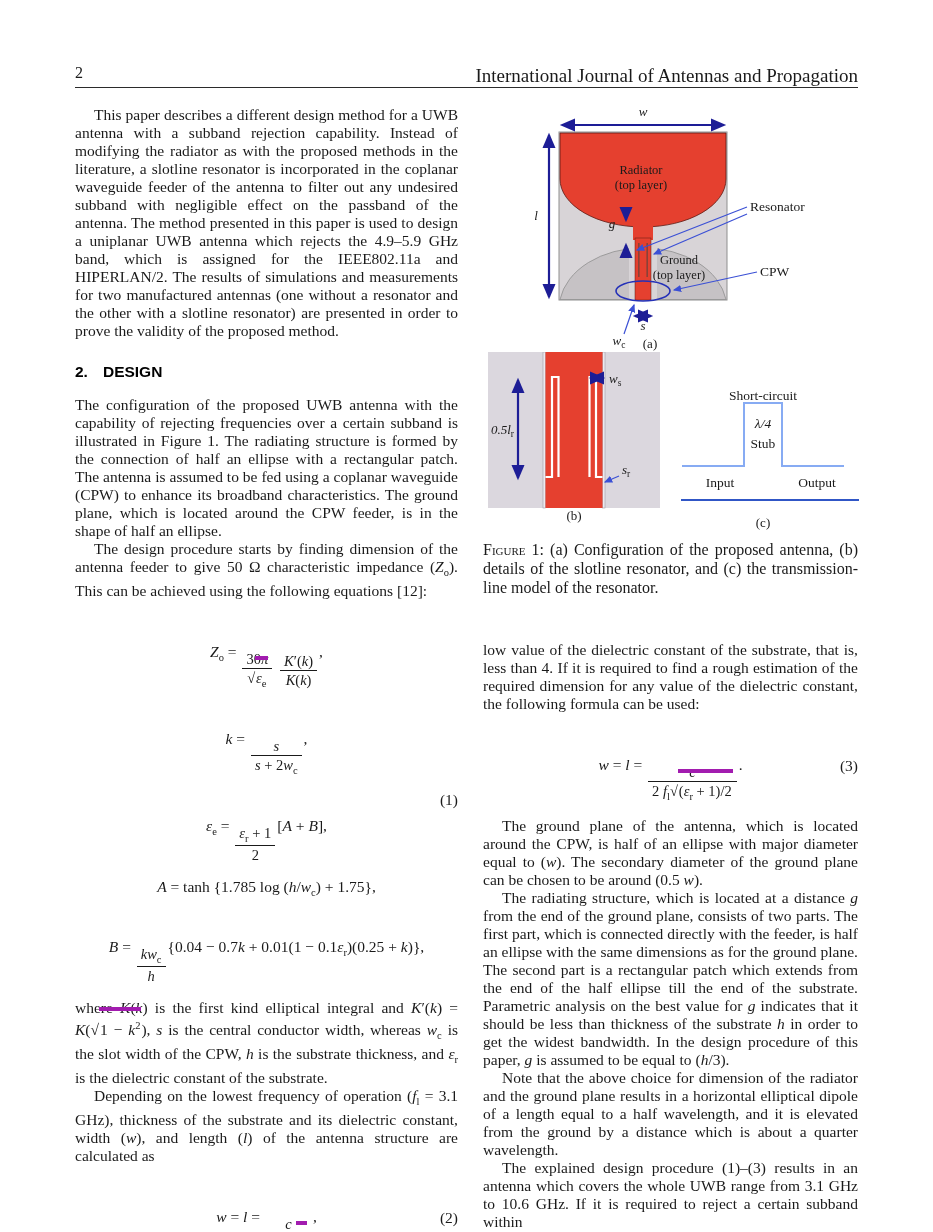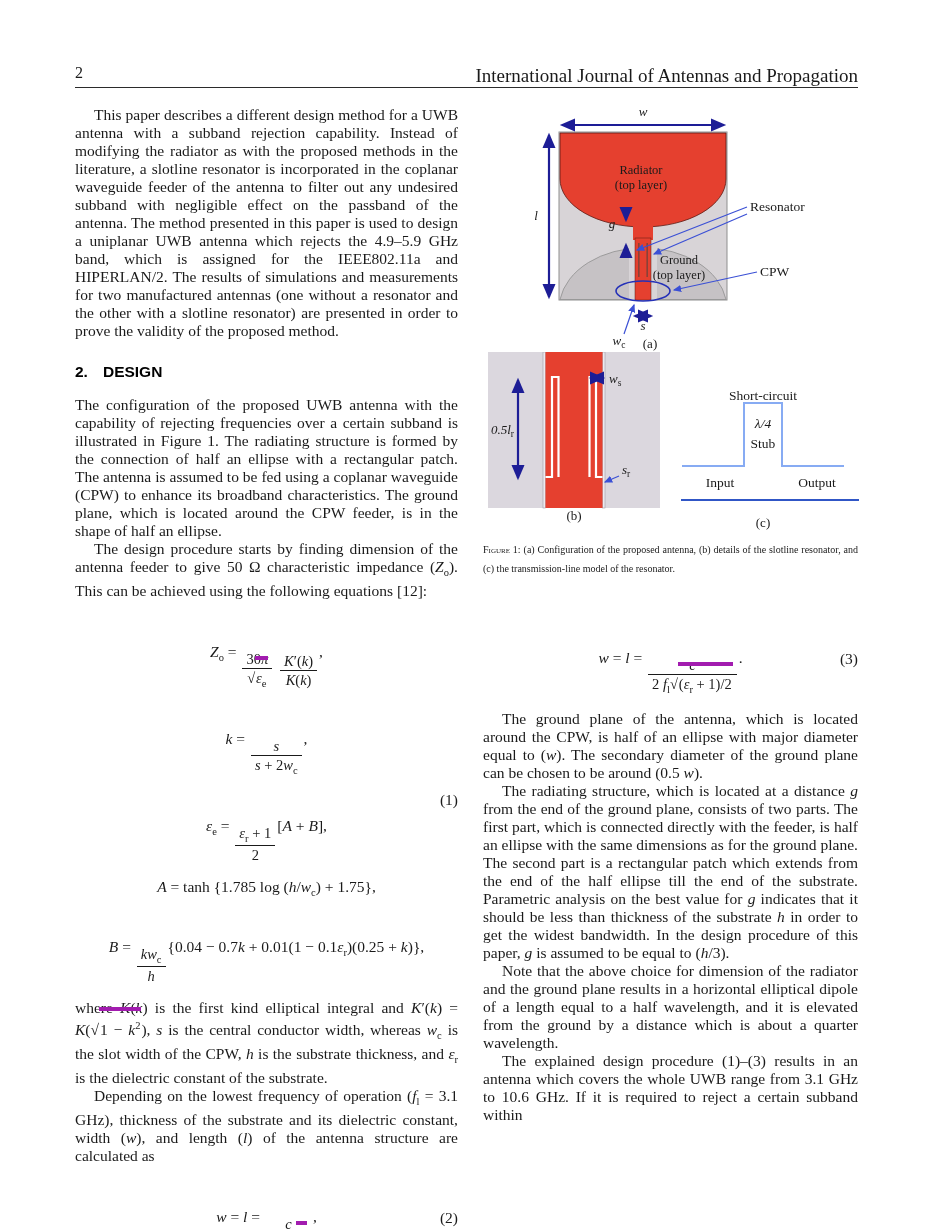--- a/index.html
+++ b/index.html
@@ -23,21 +23,21 @@
   .frac .den{border-top:1px solid #1a1a1a;}
   .sqrt{white-space:nowrap;}
   .sqrt .radbar{border-top:4px solid #a21caf;padding:10px 1px;}
   sub,sup{font-size:10.5px;}
   i{font-style:italic;}
   .figure-wrap{position:relative;height:430px;}
   .fig-svg{position:absolute;}
   .fig-a{left:0;top:0;}
   .fig-b{left:5px;top:246px;}
   .fig-c{left:197px;top:282px;}
-  .caption{font-size:10px;line-height:19px;text-align:justify;margin:4px 0 44px 0;}
+  .caption{font-size:16px;line-height:19px;text-align:justify;margin:4px 0 44px 0;}
   .smallcaps{font-variant:small-caps;}
   text{font-family:"Liberation Serif",serif;fill:#1a1a1a;}
   .var{font-style:italic;}
   .svg-label{font-size:13px;}
   .svg-label-lg{font-size:13.5px;}
   .svg-layer{font-size:12.5px;}
   .svg-tag{font-size:13px;}
 </style>
 </head>
 <body>
@@ -169,20 +169,21 @@
         <text class="svg-label-lg" x="83" y="60" text-anchor="middle">Stub</text>
         <text class="svg-label-lg" x="40" y="99" text-anchor="middle">Input</text>
         <text class="svg-label-lg" x="137" y="99" text-anchor="middle">Output</text>
         <line x1="1" y1="112" x2="179" y2="112" stroke="#3056c6" stroke-width="2"></line>
         <text class="svg-tag" x="83" y="139" text-anchor="middle">(c)</text>
       </svg>
     </div>
 
     <p class="caption"><span class="smallcaps">Figure 1:</span> <span>(a) Configuration of the proposed antenna, (b) details of the slotline resonator, and (c) the transmission-line model of the resonator.</span></p>
 
+    <p class="body">low value of the dielectric constant of the substrate, that is, less than 4. If it is required to find a rough estimation of the required dimension for any value of the dielectric constant, the following formula can be used:</p>
 
     <div class="eq-block">
       <div class="eq-row"><i>w</i> = <i>l</i> = <span class="frac"><span class="num"><i>c</i></span><span class="den">2 <i>f</i><sub>l</sub><span class="sqrt"><span class="rad">√</span><span class="radbar">(<i>ε</i><sub>r</sub> + 1)/2</span></span></span></span>.</div>
       <span class="eq-number">(3)</span>
     </div>
 
     <p class="body indent">The ground plane of the antenna, which is located around the CPW, is half of an ellipse with major diameter equal to (<i>w</i>). The secondary diameter of the ground plane can be chosen to be around (0.5 <i>w</i>).</p>
     <p class="body indent">The radiating structure, which is located at a distance <i>g</i> from the end of the ground plane, consists of two parts. The first part, which is connected directly with the feeder, is half an ellipse with the same dimensions as for the ground plane. The second part is a rectangular patch which extends from the end of the half ellipse till the end of the substrate. Parametric analysis on the best value for <i>g</i> indicates that it should be less than thickness of the substrate <i>h</i> in order to get the widest bandwidth. In the design procedure of this paper, <i>g</i> is assumed to be equal to (<i>h</i>/3).</p>
     <p class="body indent">Note that the above choice for dimension of the radiator and the ground plane results in a horizontal elliptical dipole of a length equal to a half wavelength, and it is elevated from the ground by a distance which is about a quarter wavelength.</p>
     <p class="body indent">The explained design procedure (1)–(3) results in an antenna which covers the whole UWB range from 3.1 GHz to 10.6 GHz. If it is required to reject a certain subband within</p>

